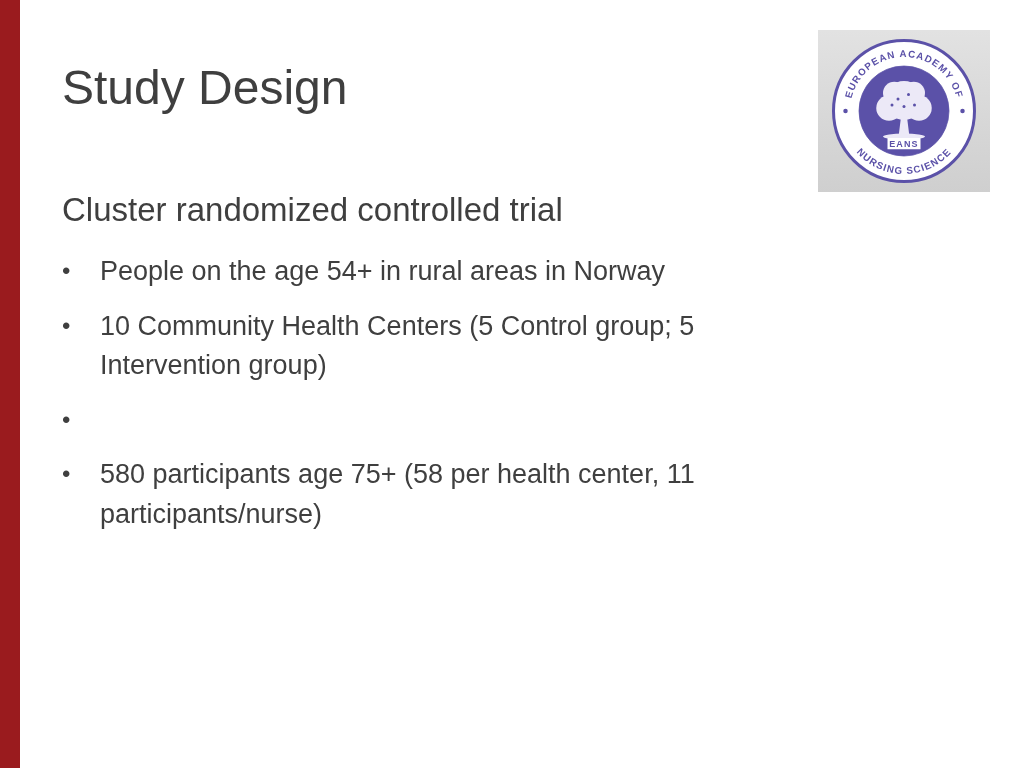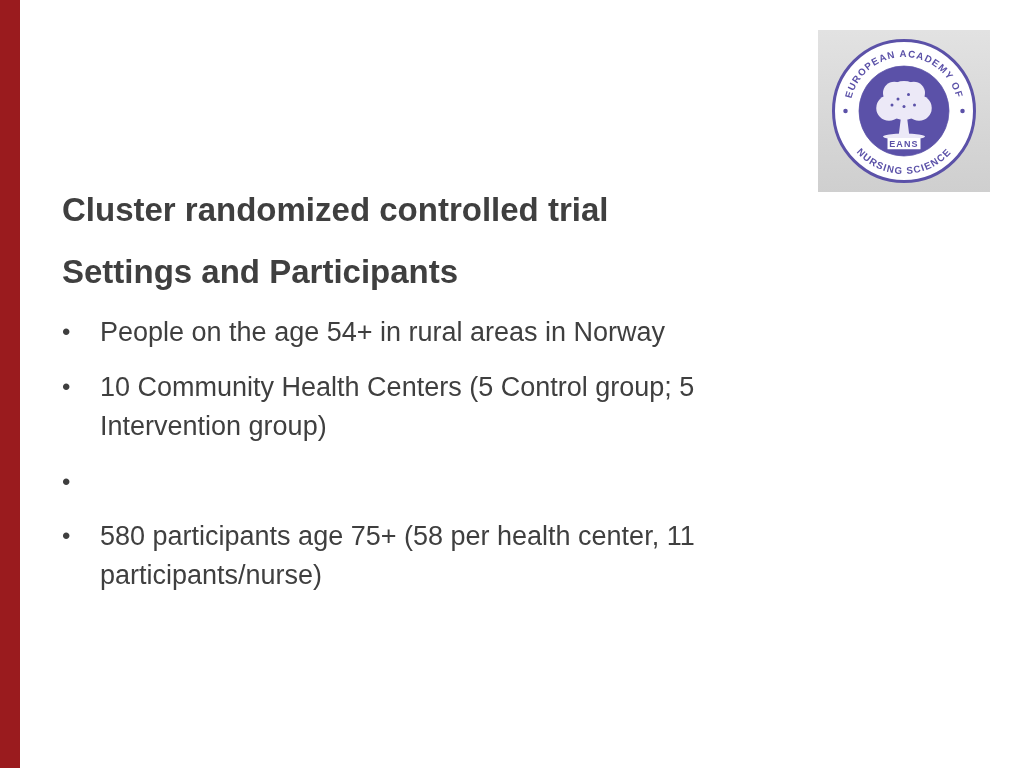--- a/index.html
+++ b/index.html
@@ -37,21 +37,21 @@
     letter-spacing:0px;
   }
   .content{
     position:absolute;
     left:62px;
     top:190px;
     width:760px;
   }
   .subheading{
     font-size:33px;
-    font-weight:700;
+    font-weight:400;
     color:var(--text);
     margin-bottom:22px;
     line-height:1.2;
   }
   ul.bullets{
     list-style:none;
     margin-top:10px;
   }
   ul.bullets li{
     display:flex;
@@ -84,24 +84,24 @@
   }
   .logo-box svg{display:block;}
 </style>
 </head>
 <body>
 
 <div class="slide">
 
   <div class="accent-bar"></div>
 
+  <h1 class="title">Study Design</h1>
 
   <div class="content">
     <div class="subheading">Cluster randomized controlled trial</div>
-    <div class="subheading">Settings and Participants</div>
 
     <ul class="bullets">
       <li>
         <span class="bullet-marker">•</span>
         <span class="bullet-text">People on the age 54+ in rural areas in Norway</span>
       </li>
       <li>
         <span class="bullet-marker">•</span>
         <span class="bullet-text">10 Community Health Centers (5 Control group; 5 Intervention group)</span>
       </li>

